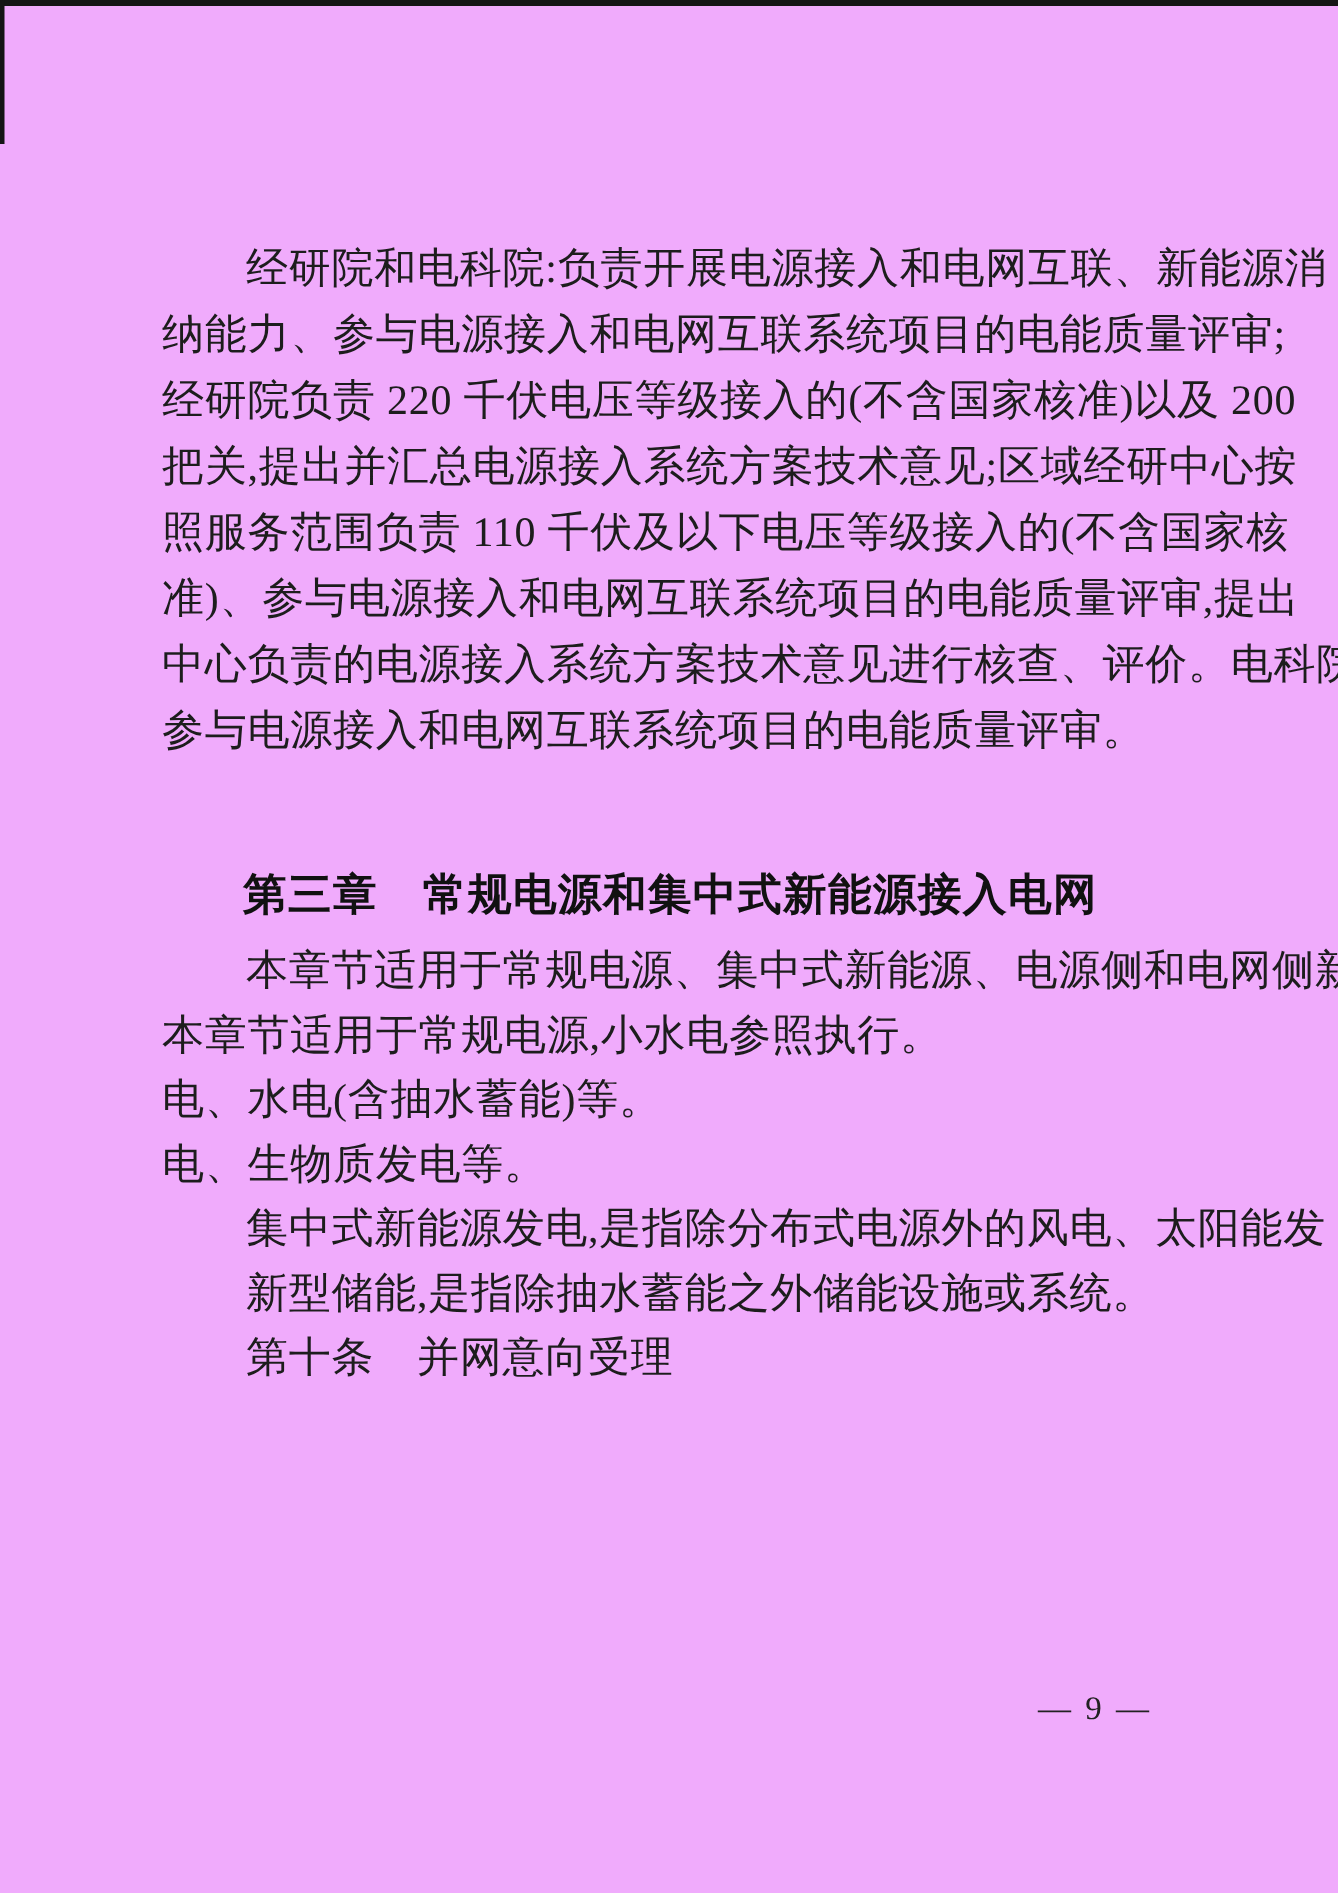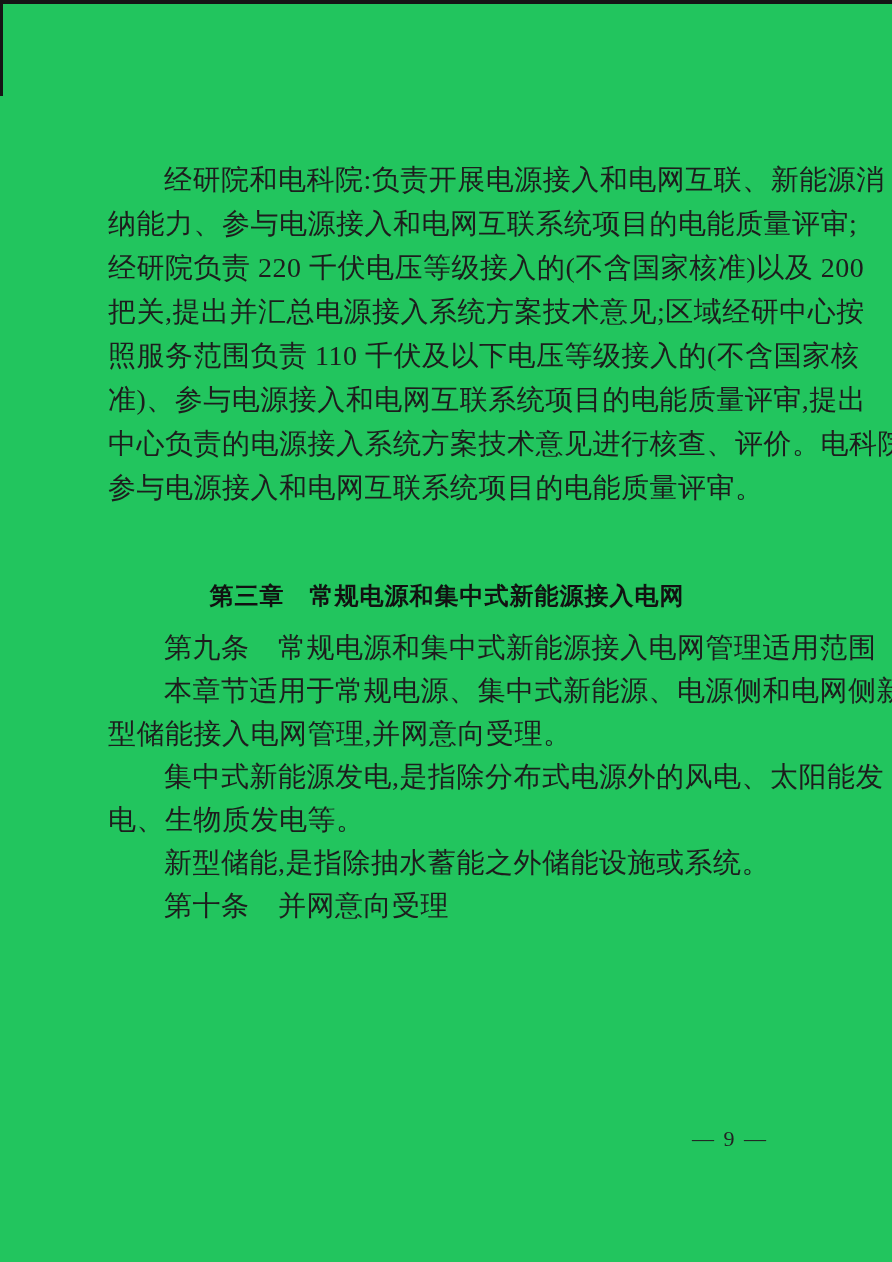--- a/index.html
+++ b/index.html
@@ -10,21 +10,21 @@
     width: 892px;
     height: 1262px;
     background: #ffffff;
     overflow: hidden;
     position: relative;
     font-family: "Liberation Serif", "DejaVu Serif", serif;
   }
   .page {
     position: absolute;
     inset: 0;
-    background: #22c55e;
+    background: #f0abfc;
   }
   .top-border {
     position: absolute;
     top: 0;
     left: 0;
     width: 892px;
     height: 4px;
     background: #151515;
   }
   .left-border {
@@ -57,21 +57,21 @@
   .line.indent {
     padding-left: 56px;
   }
   .chapter-heading {
     margin-top: 64px;
     height: 44px;
     line-height: 44px;
     text-align: center;
     font-family: "DejaVu Sans", "Liberation Sans", sans-serif;
     font-weight: 700;
-    font-size: 24px;
+    font-size: 29px;
     letter-spacing: 1px;
     color: #111111;
     white-space: nowrap;
   }
   .section-block {
     margin-top: 8px;
   }
   .page-number {
     position: absolute;
     top: 1126px;
@@ -101,25 +101,25 @@
       <div class="line">把关,提出并汇总电源接入系统方案技术意见;区域经研中心按</div>
       <div class="line">照服务范围负责 110 千伏及以下电压等级接入的(不含国家核</div>
       <div class="line">准)、参与电源接入和电网互联系统项目的电能质量评审,提出</div>
       <div class="line">中心负责的电源接入系统方案技术意见进行核查、评价。电科院</div>
       <div class="line">参与电源接入和电网互联系统项目的电能质量评审。</div>
     </div>
 
     <div class="chapter-heading">第三章　常规电源和集中式新能源接入电网</div>
 
     <div class="section-block">
-      <div class="line indent">第九条　常规电源和集中式新能源接入电网管理适用范围</div>
       <div class="line indent">本章节适用于常规电源、集中式新能源、电源侧和电网侧新</div>
-      <div class="line">型储能接入电网管理,并网意向受理。</div>
+      <div class="line">本章节适用于常规电源,小水电参照执行。</div>
+      <div class="line">电、水电(含抽水蓄能)等。</div>
+      <div class="line">电、生物质发电等。</div>
       <div class="line indent">集中式新能源发电,是指除分布式电源外的风电、太阳能发</div>
-      <div class="line">电、生物质发电等。</div>
       <div class="line indent">新型储能,是指除抽水蓄能之外储能设施或系统。</div>
       <div class="line indent">第十条　并网意向受理</div>
     </div>
 
   </div>
 
   <div class="page-number">— 9 —</div>
 </div>
 
 </body></html>

